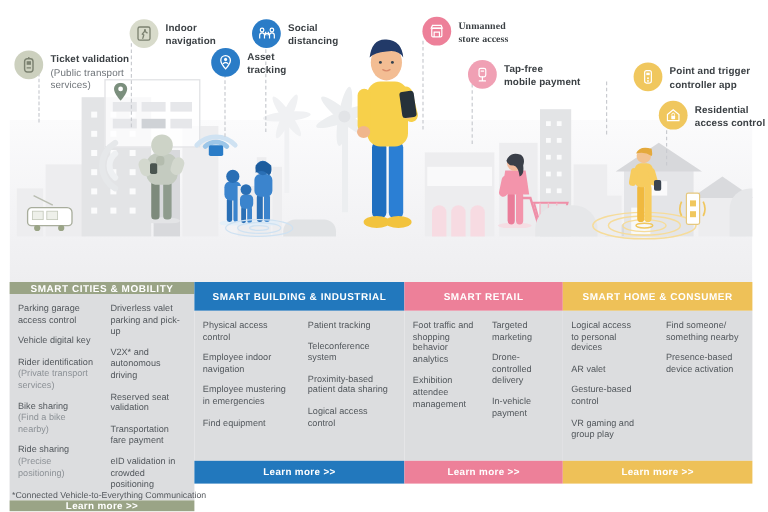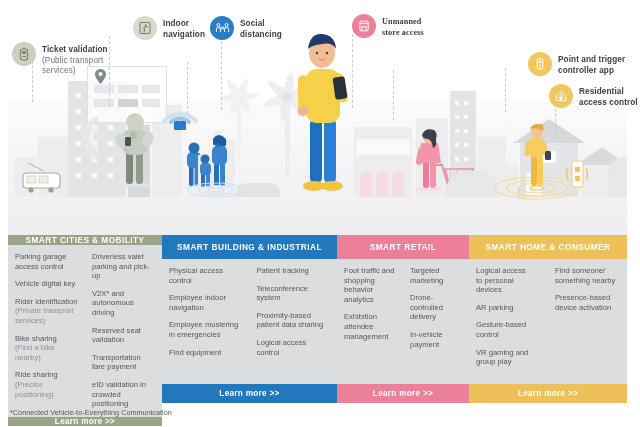--- a/index.html
+++ b/index.html
@@ -428,32 +428,43 @@
         <rect x="3.5" y="2" width="7" height="11" rx="2.2" fill="none" stroke="#7b8170" stroke-width="1.2"></rect>
         <rect x="5.2" y="4" width="3.6" height="3" fill="#7b8170"></rect>
         <path d="M5.2 9.5 h3.6" stroke="#7b8170" stroke-width="1.1"></path>
         <path d="M7 0.6 v1.4" stroke="#7b8170" stroke-width="1.1"></path>
       </svg>
     </span>
     <span class="ctext"><span>Ticket validation</span><br><span class="sub">(Public transport
 services)</span></span>
   </div>
 
-  <div class="callout" style="left:95px;top:16px;width:110px;justify-content:flex-end;">
+  <div class="callout" style="left:108px;top:16px;width:110px;">
     <span class="ico" style="background:#d8dbcb;">
       <svg width="14" height="14" viewBox="0 0 14 14">
         <rect x="2" y="1.5" width="10" height="11" rx="1.5" fill="none" stroke="#7b8170" stroke-width="1.1"></rect>
         <path d="M7.8 3.2 a0.9 0.9 0 1 0 0.01 0z" fill="#7b8170"></path>
         <path d="M7.6 5 L5.6 7.4 L6.8 8.2 L6 11 M7.6 5 L9.6 6.4" stroke="#7b8170" stroke-width="1.1" fill="none" stroke-linecap="round"></path>
       </svg>
     </span>
     <span class="ctext">Indoor
 navigation</span>
   </div>
 
+  <div class="callout" style="left:176px;top:40px;width:90px;">
+    <span class="ico" style="background:#2a7cc7;">
+      <svg width="14" height="14" viewBox="0 0 14 14">
+        <path d="M7 1.4 C4.6 1.4 3 3.1 3 5.2 C3 8 7 12.4 7 12.4 S11 8 11 5.2 C11 3.1 9.4 1.4 7 1.4z" fill="none" stroke="#ffffff" stroke-width="1.1"></path>
+        <circle cx="7" cy="4.5" r="1.3" fill="#ffffff"></circle>
+        <path d="M4.8 8.2 q2.2 -2.2 4.4 0" stroke="#ffffff" stroke-width="1.1" fill="none"></path>
+      </svg>
+    </span>
+    <span class="ctext">Asset
+tracking</span>
+  </div>
 
   <div class="callout" style="left:210px;top:16px;width:100px;">
     <span class="ico" style="background:#2a7cc7;">
       <svg width="15" height="14" viewBox="0 0 15 14">
         <circle cx="3.4" cy="4" r="1.5" fill="none" stroke="#ffffff" stroke-width="1"></circle>
         <path d="M1.4 11 v-2.6 a2 2 0 0 1 4 0 V11" fill="none" stroke="#ffffff" stroke-width="1"></path>
         <circle cx="11.6" cy="4" r="1.5" fill="none" stroke="#ffffff" stroke-width="1"></circle>
         <path d="M9.6 11 v-2.6 a2 2 0 0 1 4 0 V11" fill="none" stroke="#ffffff" stroke-width="1"></path>
         <path d="M6.2 7 h2.6 M6.6 5.8 L5.8 7 L6.6 8.2 M8.4 5.8 L9.2 7 L8.4 8.2" stroke="#ffffff" stroke-width=".9" fill="none" stroke-linecap="round"></path>
       </svg>
@@ -467,20 +478,31 @@
       <svg width="14" height="14" viewBox="0 0 14 14">
         <path d="M2.4 4.4 L3.4 2.2 h7.2 l1 2.2z" fill="none" stroke="#ffffff" stroke-width="1"></path>
         <rect x="2.8" y="4.6" width="8.4" height="7.2" rx="1" fill="none" stroke="#ffffff" stroke-width="1"></rect>
         <path d="M4.8 11.8 V7.8 h4.4 v4" stroke="#ffffff" stroke-width="1" fill="none"></path>
       </svg>
     </span>
     <span class="ctext">Unmanned
 store access</span>
   </div>
 
+  <div class="callout" style="left:390px;top:50px;width:118px;">
+    <span class="ico" style="background:#f0a0b4;">
+      <svg width="14" height="14" viewBox="0 0 14 14">
+        <rect x="4.2" y="2" width="5.6" height="7" rx="1.4" fill="none" stroke="#ffffff" stroke-width="1"></rect>
+        <path d="M5.6 4.2 h2.8" stroke="#ffffff" stroke-width="1"></path>
+        <path d="M7 9 v3.4 M4.4 12.4 h5.2" stroke="#ffffff" stroke-width="1" stroke-linecap="round"></path>
+      </svg>
+    </span>
+    <span class="ctext">Tap-free
+mobile payment</span>
+  </div>
 
   <div class="callout" style="left:528px;top:52px;width:120px;">
     <span class="ico" style="background:#f0c75e;">
       <svg width="14" height="14" viewBox="0 0 14 14">
         <rect x="4.2" y="1.8" width="5.6" height="10.4" rx="1.6" fill="none" stroke="#ffffff" stroke-width="1"></rect>
         <rect x="5.6" y="3.6" width="2.8" height="2" fill="#ffffff"></rect>
         <circle cx="7" cy="8.2" r=".8" fill="#ffffff"></circle>
         <circle cx="7" cy="10.4" r=".8" fill="#ffffff"></circle>
       </svg>
     </span>
@@ -575,21 +597,21 @@
       </div>
       <div class="col-foot" style="background:#ed8099;">Learn more &gt;&gt;</div>
     </div>
 
     <div class="col" style="width:158px;">
       <div class="col-head" style="background:#eec158;">SMART HOME &amp; CONSUMER</div>
       <div class="col-body">
         <div class="col-sub">
           <div class="item">Logical access
 to personal devices</div>
-          <div class="item">AR parking</div>
+          <div class="item">AR valet</div>
           <div class="item">Gesture-based
 control</div>
           <div class="item">VR gaming and
 group play</div>
         </div>
         <div class="col-sub">
           <div class="item">Find someone/
 something nearby</div>
           <div class="item">Presence-based
 device activation</div>

